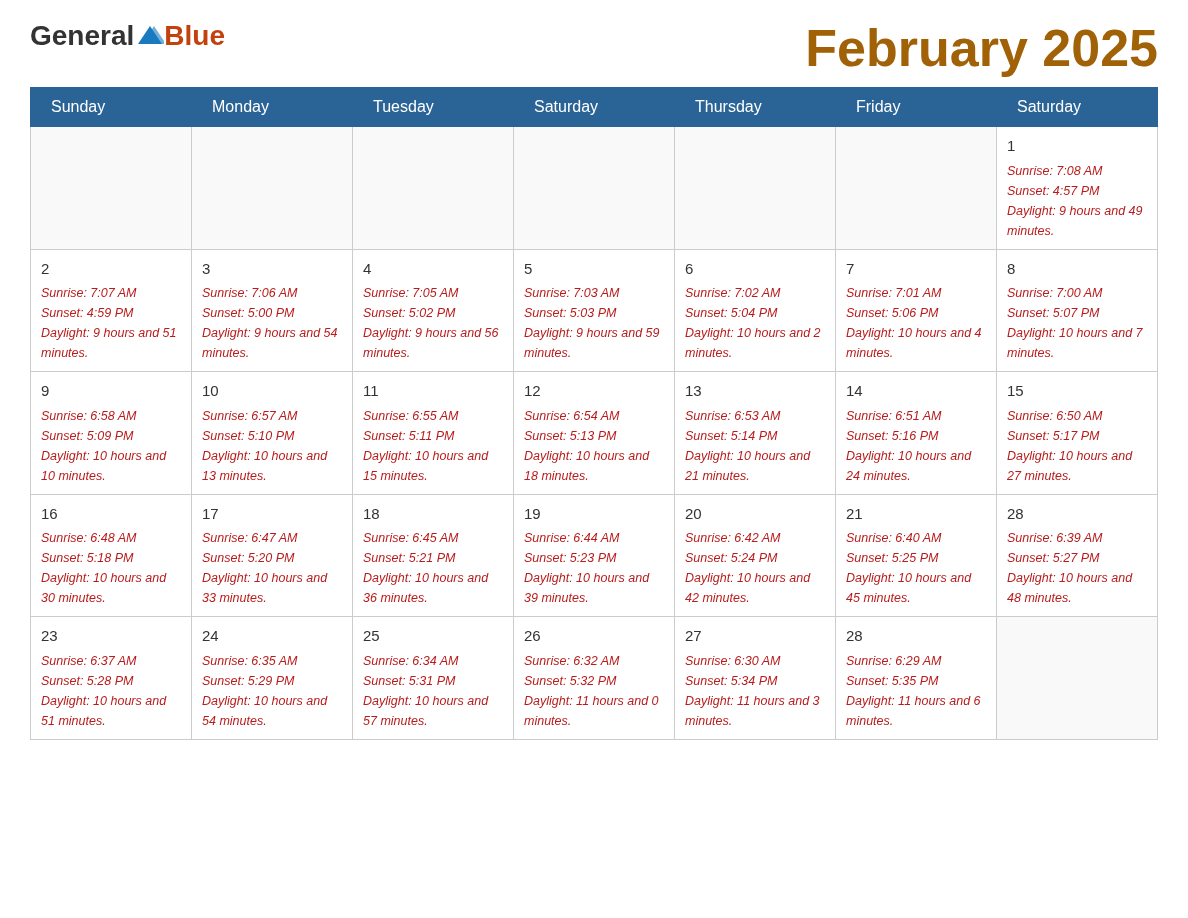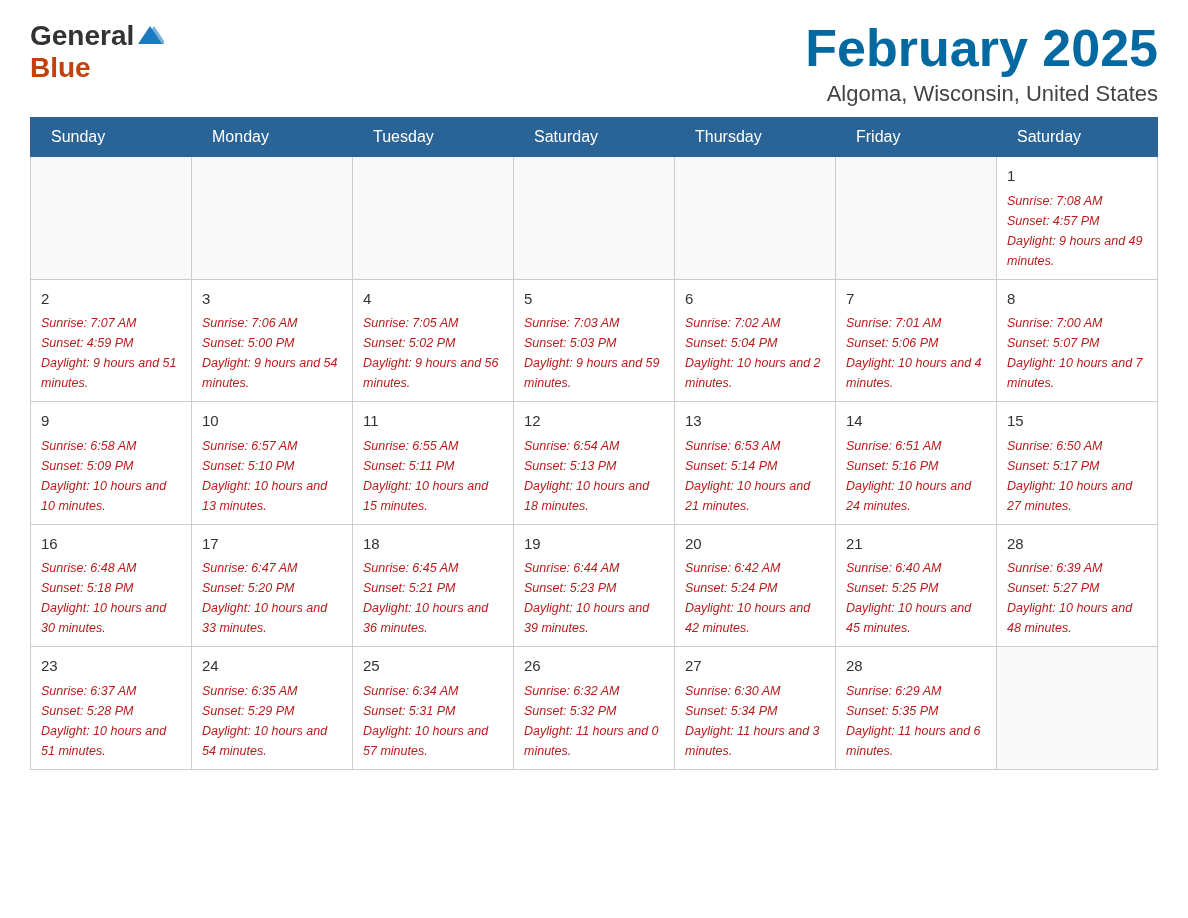--- a/index.html
+++ b/index.html
@@ -26,33 +26,33 @@
       font-weight: bold;
       color: #c2410c;
     }
     .logo-icon {
       width: 28px;
       height: 28px;
       margin-left: 2px;
     }
     .logo-wrapper {
       display: flex;
-      flex-direction: column;
+      flex-direction: row;
     }
     .logo-row {
       display: flex;
       align-items: center;
     }
     .title-section {
       text-align: right;
     }
     .month-title {
       font-size: 52px;
       font-weight: bold;
-      color: #0369a1;
+      color: #a16207;
       line-height: 1.1;
     }
     .location-title {
       font-size: 22px;
       color: #444;
       margin-top: 4px;
     }
     table {
       width: 100%;
       border-collapse: collapse;
@@ -108,21 +108,20 @@
         <polygon points="14,4 26,22 2,22" fill="#1a7abf"></polygon>
         <polygon points="18,4 30,22 6,22" fill="#1a7abf" opacity="0.6"></polygon>
       </svg>
     </div>
     <div>
       <span class="logo-text-blue">Blue</span>
     </div>
   </div>
   <div class="title-section">
     <div class="month-title">February 2025</div>
-    <div class="location-title">Algoma, Wisconsin, United States</div>
   </div>
 </div>
 
 <table>
   <thead>
     <tr>
     <th>Sunday</th>
         <th>Monday</th>
         <th>Tuesday</th>
         <th>Saturday</th>

